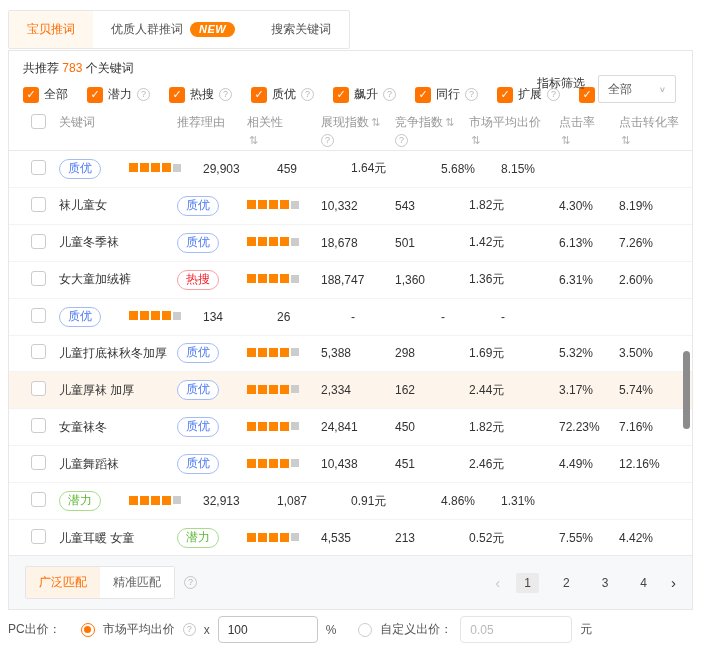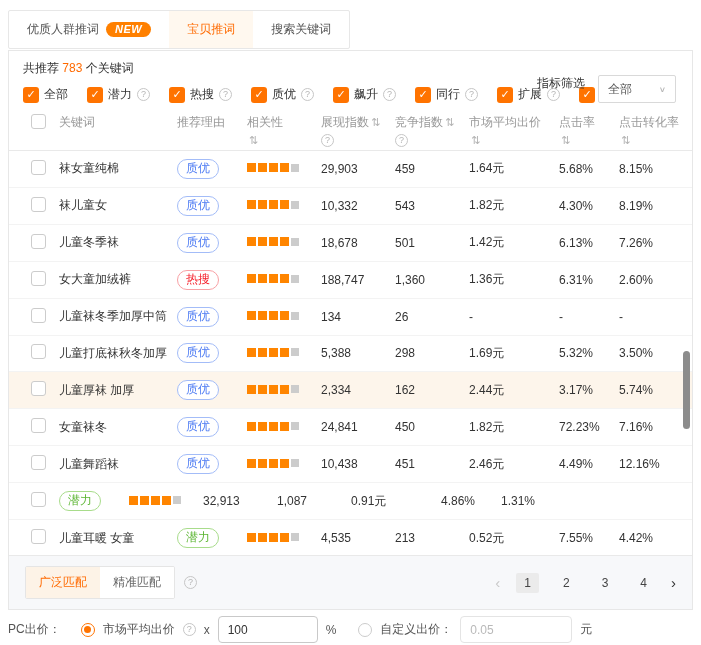--- a/index.html
+++ b/index.html
@@ -67,26 +67,26 @@
   .radio.on .dot { width:7px; height:7px; border-radius:50%; background:#ff7300; }
   .bid-input { width:100px; height:27px; border:1px solid #c9c9c9; border-radius:4px; padding:0 9px; font-size:12px; color:#333; font-family:inherit; outline:none; }
   .bid-input.custom { width:112px; color:#b9b9b9; border-color:#e4e4e4; }
 </style>
 </head>
 <body>
 
 <div class="page">
 
   <div class="tabs">
+    <div class="tab active">
+      <span>宝贝推词</span>
+    </div>
     <div class="tab">
       <span>优质人群推词</span>
       <span class="badge-new">NEW</span>
-    </div>
-    <div class="tab active">
-      <span>宝贝推词</span>
     </div>
     <div class="tab">
       <span>搜索关键词</span>
     </div>
   </div>
 
   <div class="panel">
     <div class="panel-head">
       <div class="summary">
         <span>共推荐</span>
@@ -184,21 +184,20 @@
         <div class="th col-cvr">
           <div class="l1"><span>点击转化率</span></div>
           <div class="l2">
             <span class="sort-icon">⇅</span>
           </div>
         </div>
       </div>
     <div class="tbody" id="tbody">
         <div class="tr">
           <div class="td col-check"><span class="cb-empty"></span></div>
-          <div class="td col-kw">袜女童纯棉</div>
           <div class="td col-reason"><span class="pill" style="color: rgb(77, 123, 243); border-color: rgb(163, 188, 248);">质优</span></div>
           <div class="td col-rel"><span class="rel-bar">
               <span class="rel-sq" style="background: rgb(255, 133, 0);"></span>
               <span class="rel-sq" style="background: rgb(255, 133, 0);"></span>
               <span class="rel-sq" style="background: rgb(255, 133, 0);"></span>
               <span class="rel-sq" style="background: rgb(255, 133, 0);"></span>
               <span class="rel-sq" style="background: rgb(204, 204, 204); width: 8px; height: 8px;"></span>
             </span></div>
           <div class="td col-imp">29,903</div>
           <div class="td col-comp">459</div>
@@ -252,21 +251,20 @@
               <span class="rel-sq" style="background: rgb(204, 204, 204); width: 8px; height: 8px;"></span>
             </span></div>
           <div class="td col-imp">188,747</div>
           <div class="td col-comp">1,360</div>
           <div class="td col-price">1.36元</div>
           <div class="td col-ctr">6.31%</div>
           <div class="td col-cvr">2.60%</div>
         </div>
         <div class="tr">
           <div class="td col-check"><span class="cb-empty"></span></div>
-          <div class="td col-kw">儿童袜冬季加厚中筒</div>
           <div class="td col-reason"><span class="pill" style="color: rgb(77, 123, 243); border-color: rgb(163, 188, 248);">质优</span></div>
           <div class="td col-rel"><span class="rel-bar">
               <span class="rel-sq" style="background: rgb(255, 133, 0);"></span>
               <span class="rel-sq" style="background: rgb(255, 133, 0);"></span>
               <span class="rel-sq" style="background: rgb(255, 133, 0);"></span>
               <span class="rel-sq" style="background: rgb(255, 133, 0);"></span>
               <span class="rel-sq" style="background: rgb(204, 204, 204); width: 8px; height: 8px;"></span>
             </span></div>
           <div class="td col-imp">134</div>
           <div class="td col-comp">26</div>

